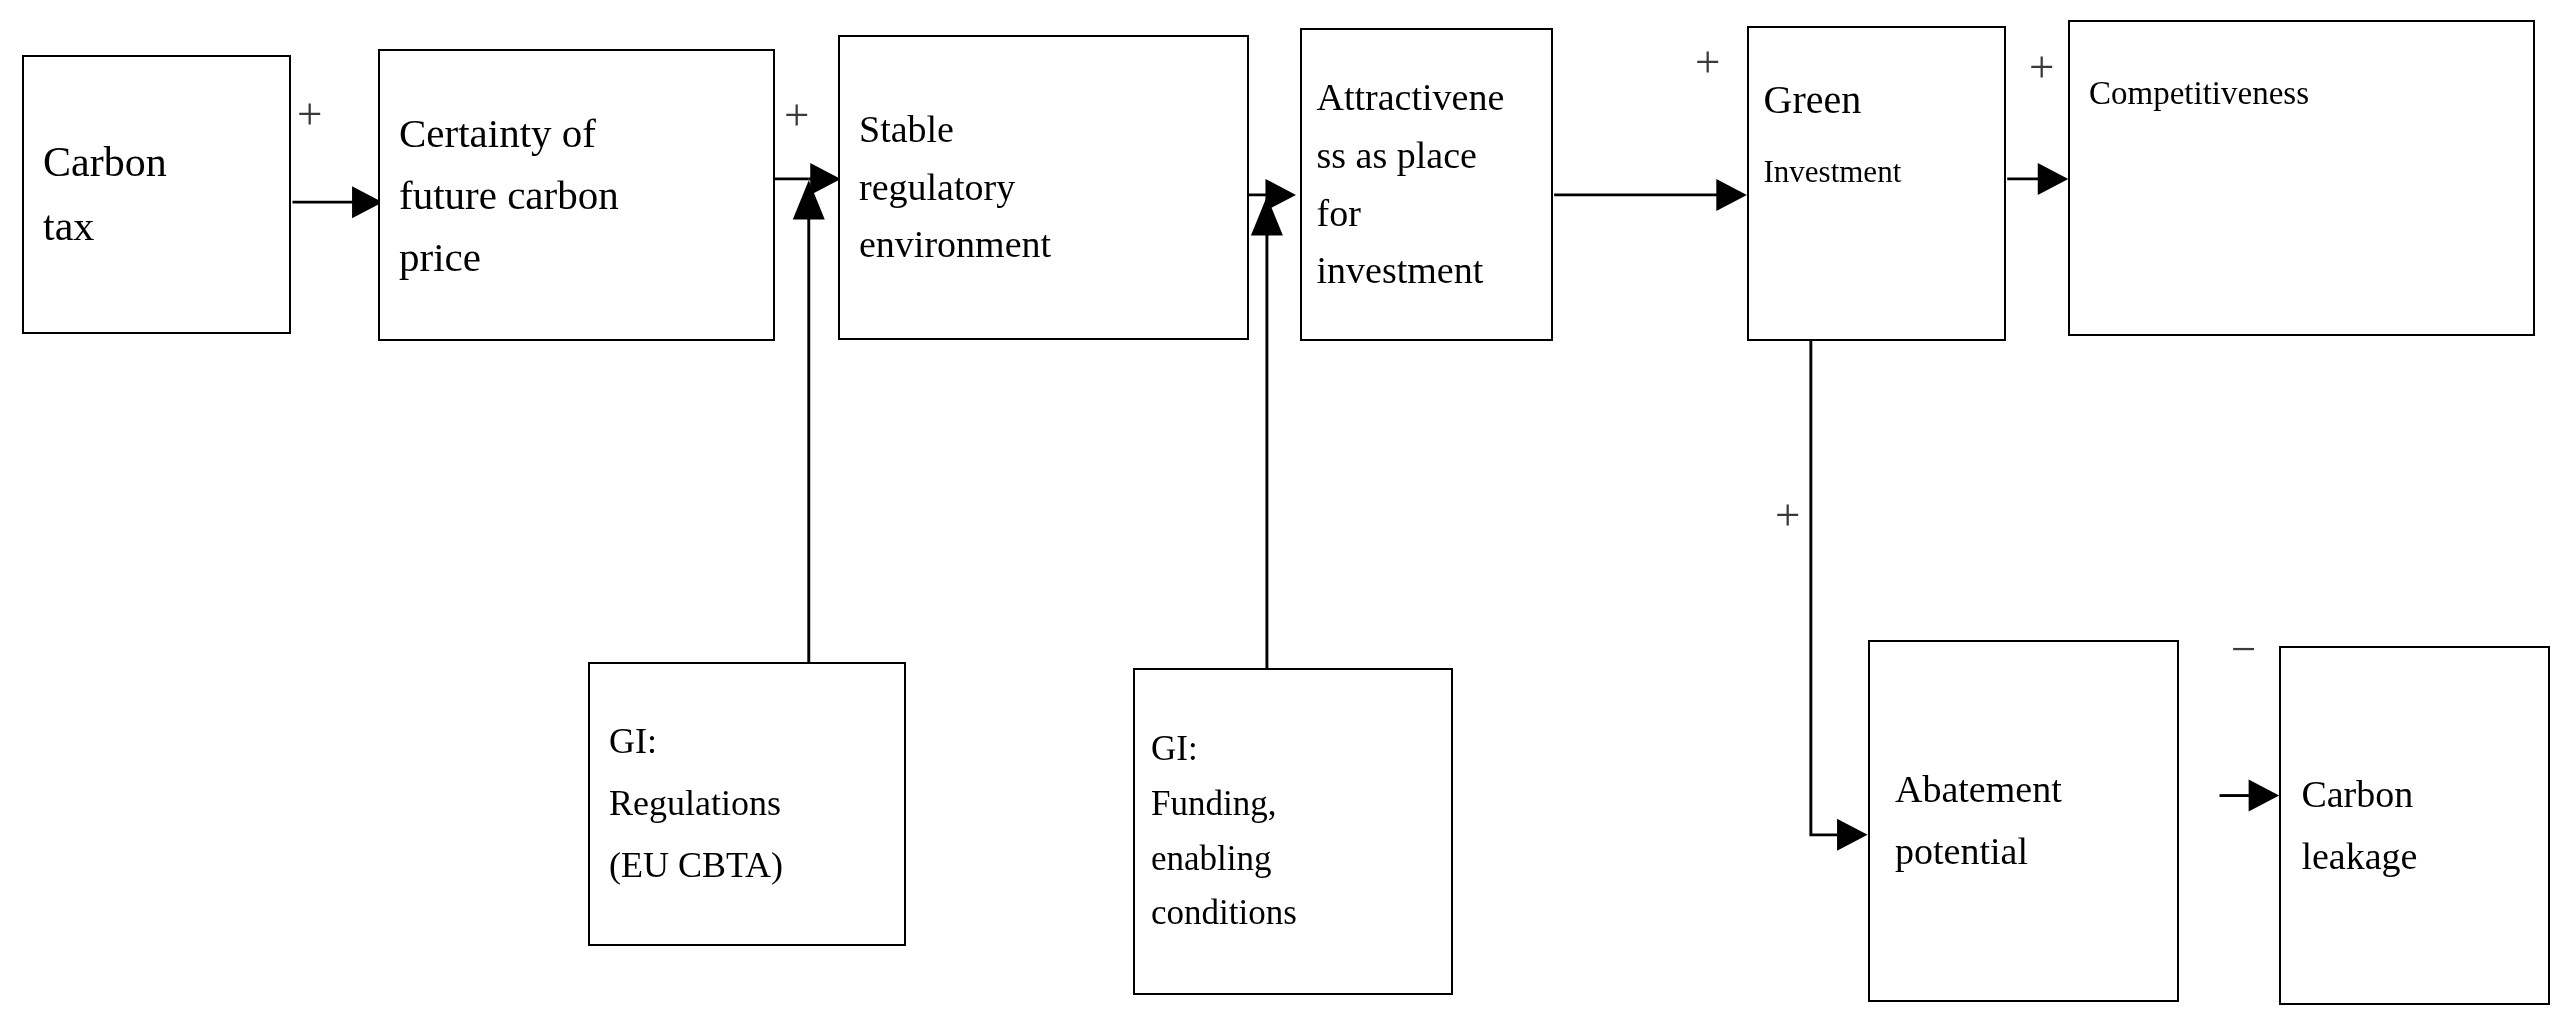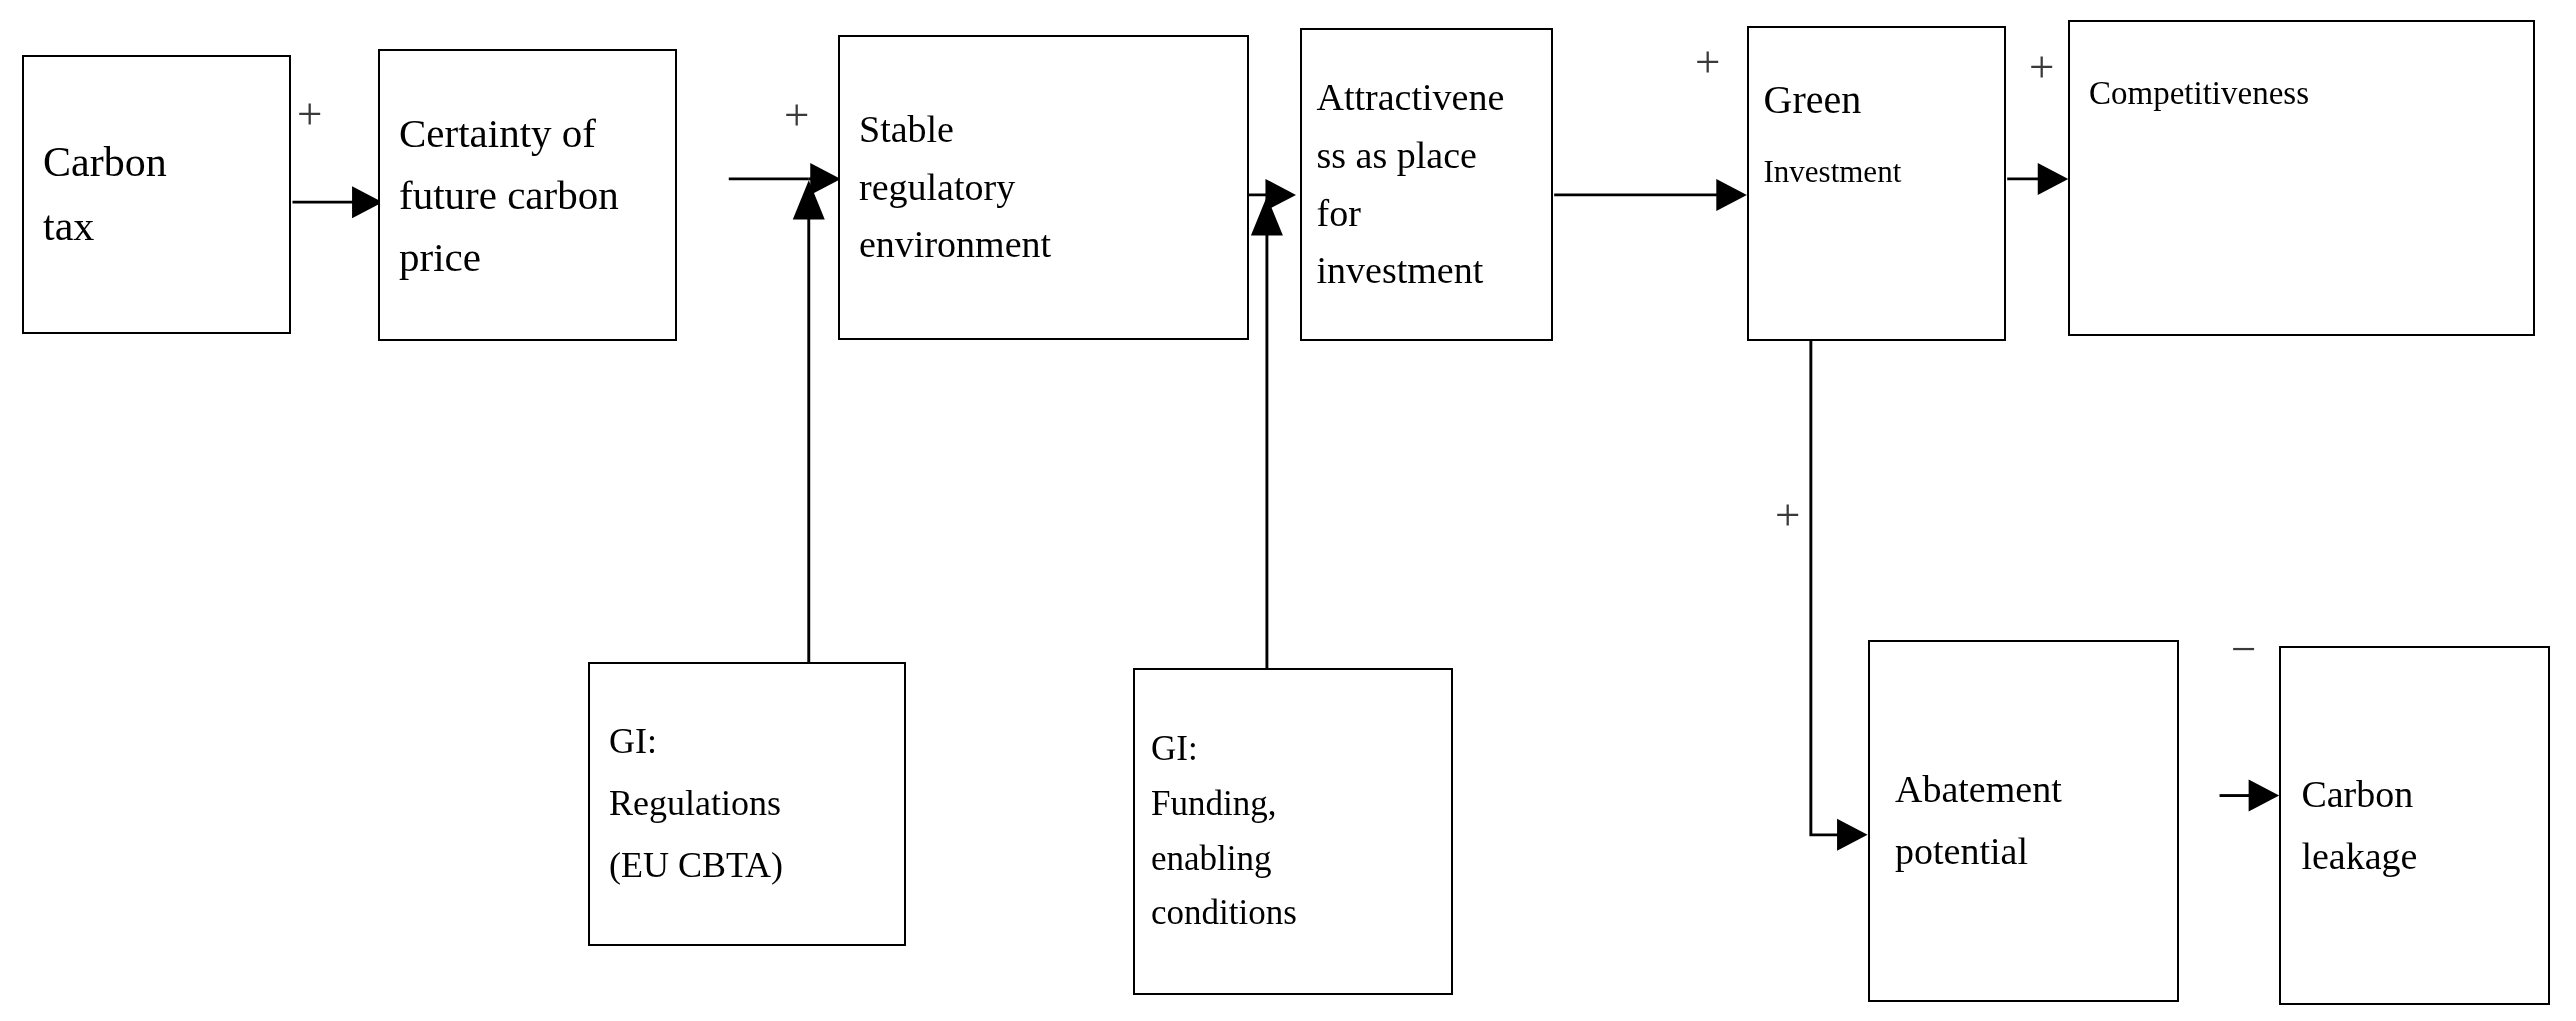--- a/index.html
+++ b/index.html
@@ -113,21 +113,21 @@
       <line x1="3052" y1="1094" x2="3094" y2="1094"></line>
       <polygon points="3092,1072 3134,1094 3092,1116"></polygon>
     </g>
   </svg>
 
   <div class="node" style="left:22px; top:55px; width:269px; height:279px; font-size:42px;">
     <span class="txt">Carbon
 tax</span>
   </div>
 
-  <div class="node" style="left:378px; top:49px; width:299px; height:292px; font-size:41px;">
+  <div class="node" style="left:378px; top:49px; width:397px; height:292px; font-size:41px;">
     <span class="txt">Certainty of
 future carbon
 price</span>
   </div>
 
   <div class="node" style="left:838px; top:35px; width:411px; height:305px; font-size:38px;">
     <span class="txt">Stable
 regulatory
 environment</span>
   </div>

